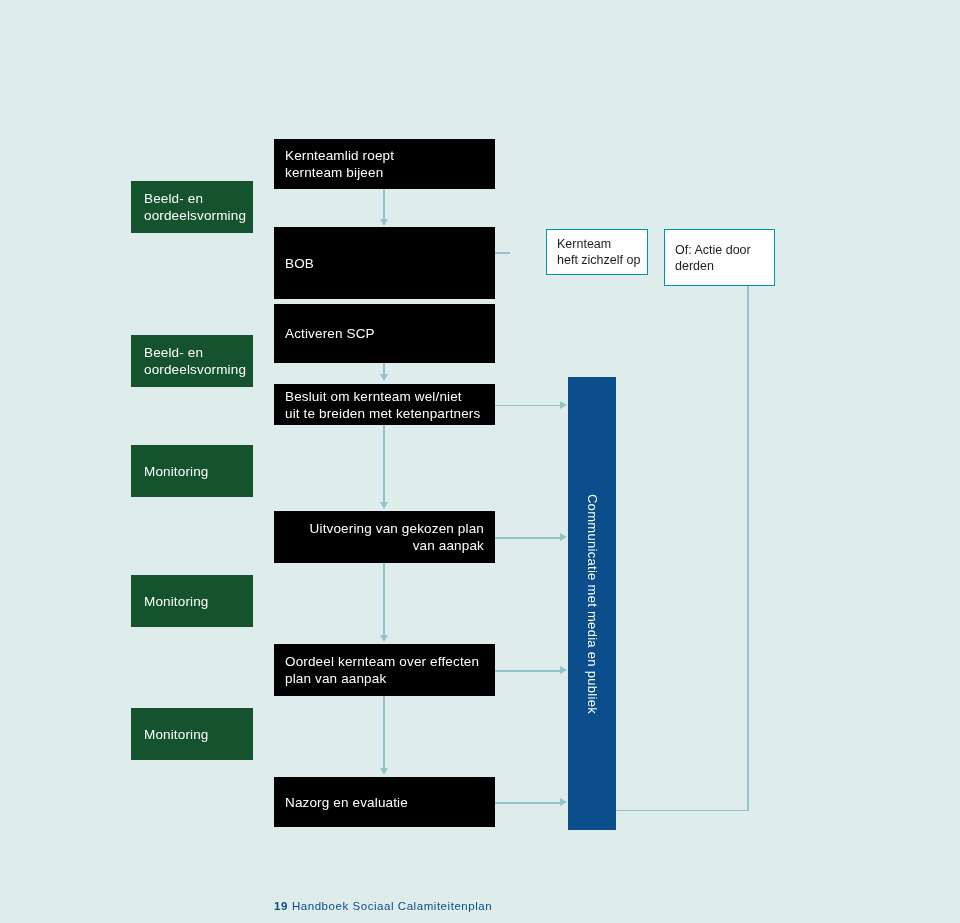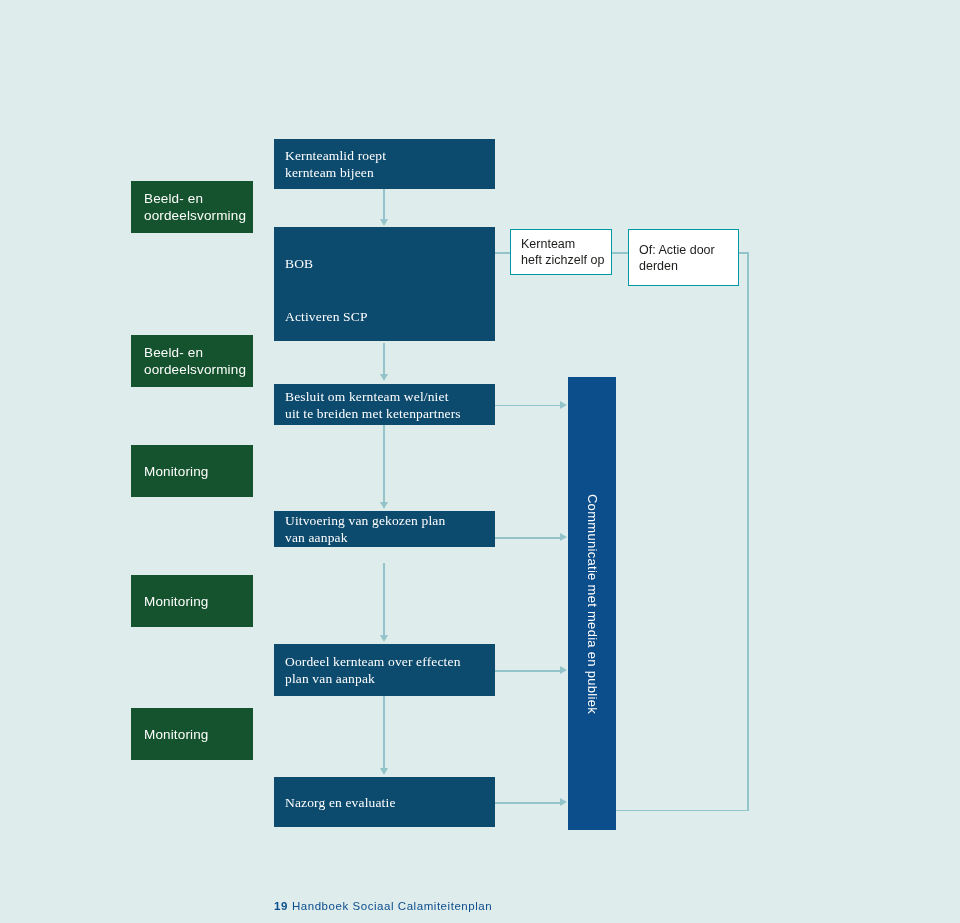--- a/index.html
+++ b/index.html
@@ -28,43 +28,43 @@
     display: flex;
     flex-direction: column;
     justify-content: center;
   }
   .node .line {
     display: block;
     white-space: pre;
   }
 
   .node.teal {
-    background: #0c4a6e;
+    background: #000000;
     color: #ffffff;
     padding: 0 11px;
     font-size: 13.5px;
     line-height: 17px;
     letter-spacing: 0.15px;
-    font-family: Liberation Serif, serif;
   }
   .node.blue {
     background: #14532d;
     color: #ffffff;
     padding: 0 13px;
     font-size: 13.5px;
     line-height: 17px;
     letter-spacing: 0.15px;
   }
   .node.white {
     background: #ffffff;
     color: #1d1d1b;
     border: 1.6px solid #0098a8;
     padding: 0 10px;
     font-size: 12.5px;
     line-height: 16px;
+    margin-left: 36px;
   }
 
   
   .bobrow {
     display: flex;
     align-items: flex-start;
   }
   .bobrow .bob-label {
     width: 38px;
     flex: 0 0 38px;
@@ -197,30 +197,30 @@
     <span class="line">Kernteamlid roept</span>
     <span class="line">kernteam bijeen</span>
   </div>
 
   <div class="node teal" style="left:274px; top:227px; width:221px; height:72px;">
     <div class="bobrow">
       <span class="bob-label">BOB</span>
     </div>
   </div>
 
-  <div class="node teal" style="left:274px; top:292px; width:221px; height:49px;">
+  <div class="node teal" style="left:274px; top:304px; width:221px; height:59px;">
     <span class="line">Activeren SCP</span>
   </div>
 
   <div class="node teal" style="left:274px; top:384px; width:221px; height:41px;">
     <span class="line">Besluit om kernteam wel/niet</span>
     <span class="line">uit te breiden met ketenpartners</span>
   </div>
 
-  <div class="node teal" style="left:274px; top:511px; width:221px; height:36px;">
+  <div class="node teal" style="left:274px; top:511px; width:221px; height:52px;text-align:right;">
     <span class="line">Uitvoering van gekozen plan</span>
     <span class="line">van aanpak</span>
   </div>
 
   <div class="node teal" style="left:274px; top:644px; width:221px; height:52px;">
     <span class="line">Oordeel kernteam over effecten</span>
     <span class="line">plan van aanpak</span>
   </div>
 
   <div class="node teal" style="left:274px; top:777px; width:221px; height:50px;">

